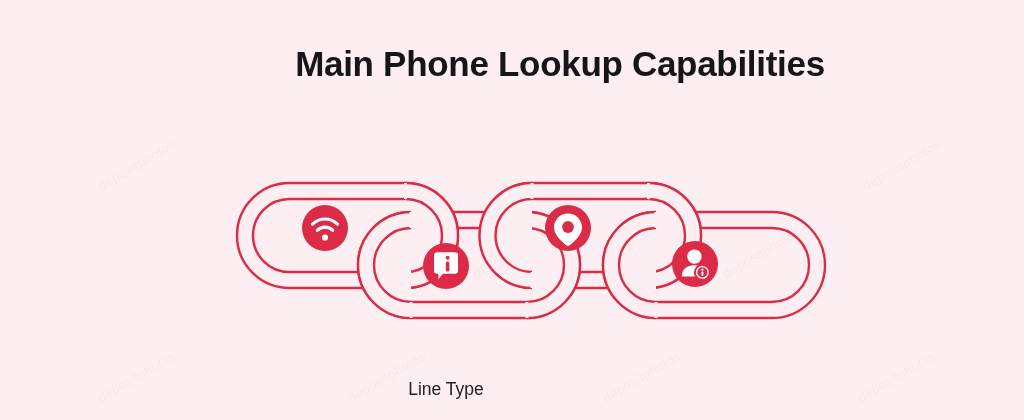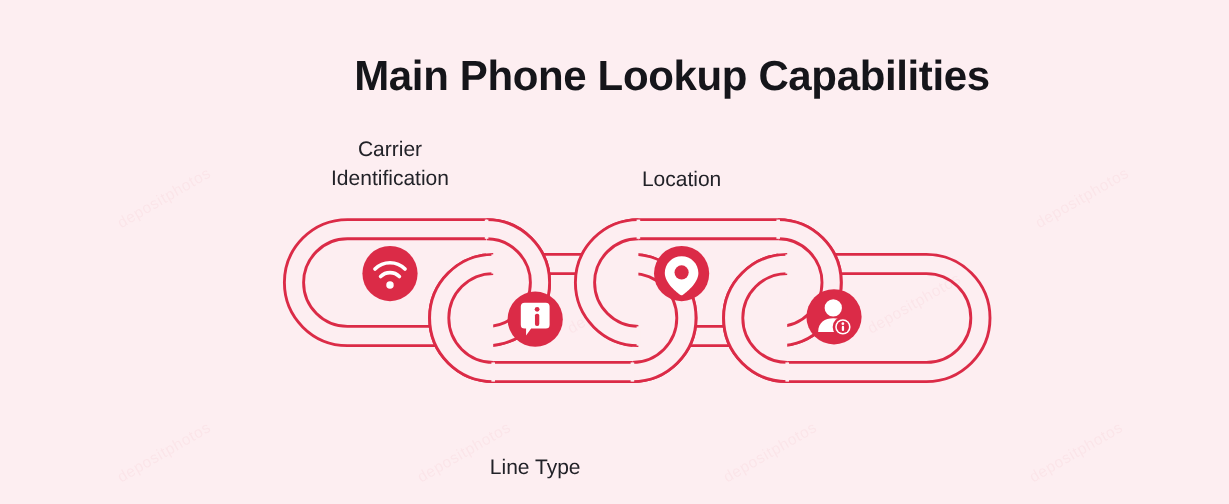--- a/index.html
+++ b/index.html
@@ -210,21 +210,18 @@
 
       <circle cx="7.4" cy="8.4" r="8.5" fill="#db2b47"></circle>
       <circle cx="7.4" cy="8.4" r="6.4" fill="#ffffff"></circle>
       <circle cx="7.4" cy="8.4" r="5.1" fill="#db2b47"></circle>
       <circle cx="7.4" cy="5.7" r="1.15" fill="#ffffff"></circle>
       <rect x="6.5" y="7.5" width="1.9" height="4.3" rx="0.9" fill="#ffffff"></rect>
     </g>
 
   </svg>
 
-  <div class="node-label" id="label-carrier">Carrier
-Identification</div>
-
-  <div class="node-label" id="label-location">Location</div>
+
 
   <div class="node-label" id="label-linetype">Line Type</div>
 
 
 </div>
 
 </body></html>

